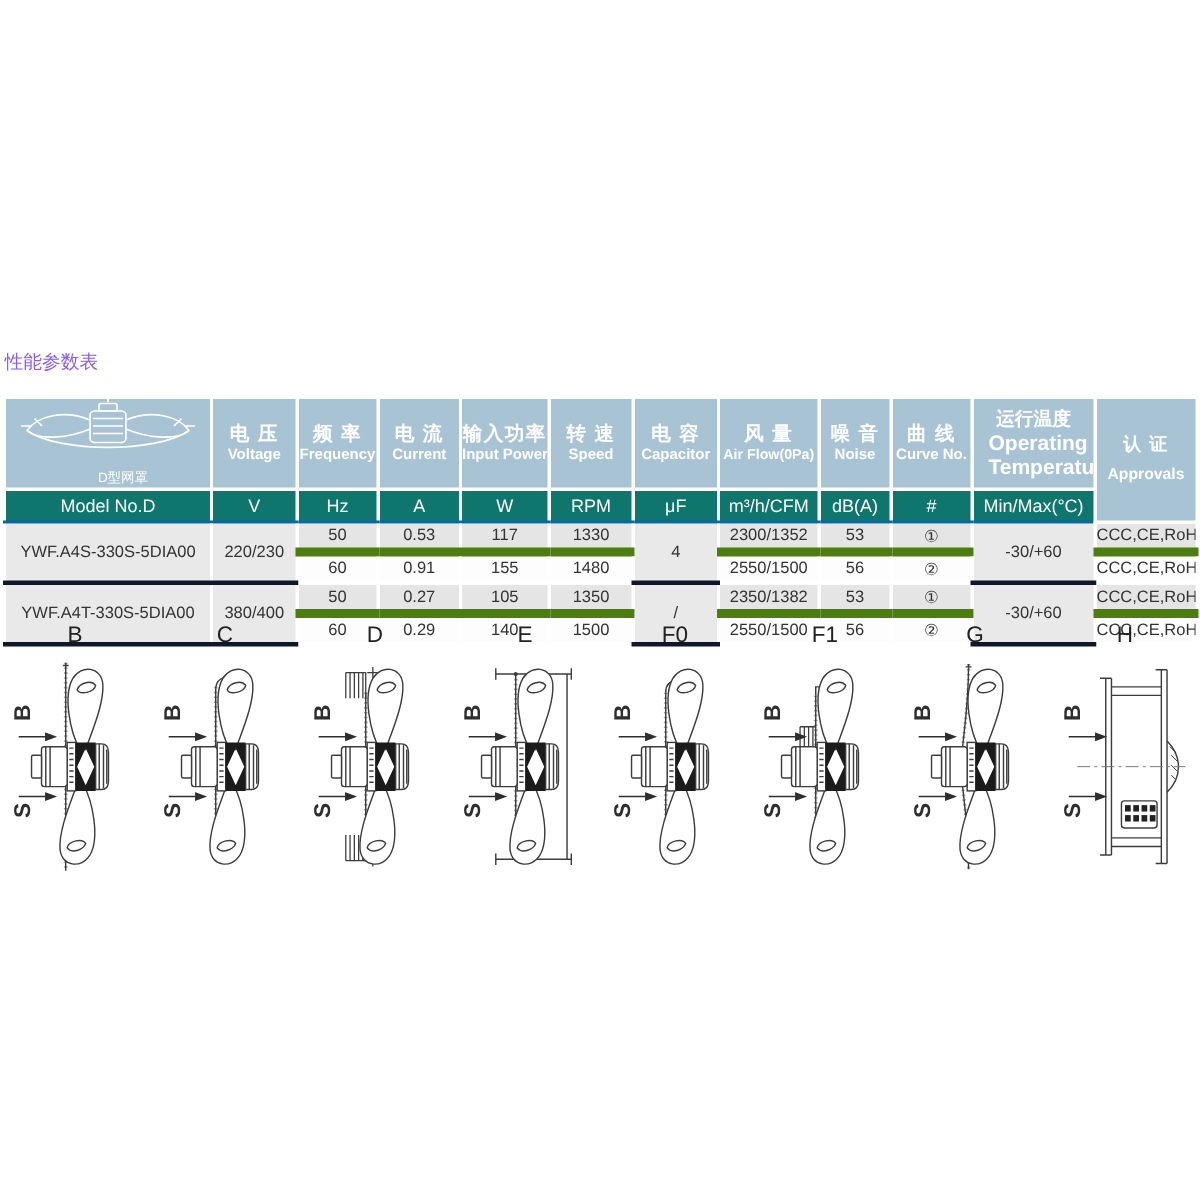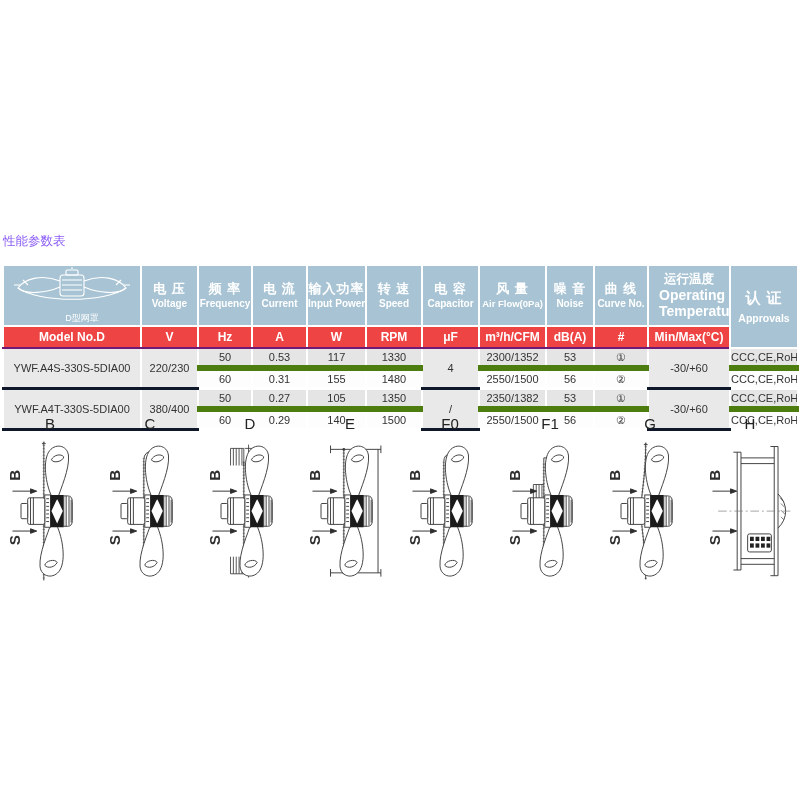--- a/index.html
+++ b/index.html
@@ -11,26 +11,26 @@
   table.spec{
     position:absolute;left:2px;top:266px;width:795px;
     border-collapse:collapse;table-layout:fixed;
   }
   table.spec td{
     padding:0;text-align:center;vertical-align:middle;
     border-left:2px solid #fff;border-right:2px solid #fff;
     overflow:hidden;white-space:nowrap;
   }
   tr.hrow td{background:#a8c4d4;color:#fff;height:59px;border-bottom:2px solid #fff;}
-  tr.srow td{background:#ef4444;color:#fff;height:20px;font-weight:bold;font-size:12px;border-bottom:2px solid #701a75;}
+  tr.srow td{background:#0f766e;color:#fff;height:20px;font-weight:normal;font-size:12px;border-bottom:2px solid #0369a1;}
   .zh{font-size:13px;font-weight:bold;letter-spacing:1px;line-height:1.15;}
   .en{font-size:10px;font-weight:bold;line-height:1.1;margin-top:2px;letter-spacing:0;}
   td.temp .zh{font-size:12.5px;letter-spacing:0;}
   td.temp .en{font-size:14px;white-space:normal;padding:0 10px;}
-  td.appr .zh{font-size:15px;}
+  td.appr .zh{font-size:12px;}
   td.appr .en{font-size:10.5px;margin-top:7px;}
   .imgcap{font-size:9px;color:#fff;margin-top:1px;padding-left:20px;}
   tr.drow td{height:16px;font-size:11px;color:#333;}
   tr.drow.odd td{background:#e5e5e5;border-bottom:6px solid #4d7c0f;}
   tr.drow.even td{background:#fdfdfd;border-bottom:3px solid #fff;}
   table.spec td.span2{background:#e9e9e9;border-bottom:3px solid #0f172a;}
   td.model-val{font-size:10.5px;}
   td.approval-val{font-size:9.5px;letter-spacing:0;}
   .diagrams{position:absolute;left:0;top:410px;width:800px;display:flex;}
   .dcell{width:100px;display:flex;flex-direction:column;align-items:center;}
@@ -143,21 +143,21 @@
     <td>1330</td>
     <td class="span2" rowspan="2">4</td>
     <td>2300/1352</td>
     <td>53</td>
     <td>①</td>
     <td class="span2" rowspan="2">-30/+60</td>
     <td class="approval-val">CCC,CE,RoHs</td>
   </tr>
   <tr class="drow even">
     <td>60</td>
-    <td>0.31</td>
+    <td>0.91</td>
     <td>155</td>
     <td>1480</td>
     <td>2550/1500</td>
     <td>56</td>
     <td>②</td>
     <td class="approval-val">CCC,CE,RoHs,UL</td>
   </tr>
 
   <tr class="drow odd">
     <td class="model-val span2" rowspan="2">YWF.A4T-330S-5DIA00</td>

